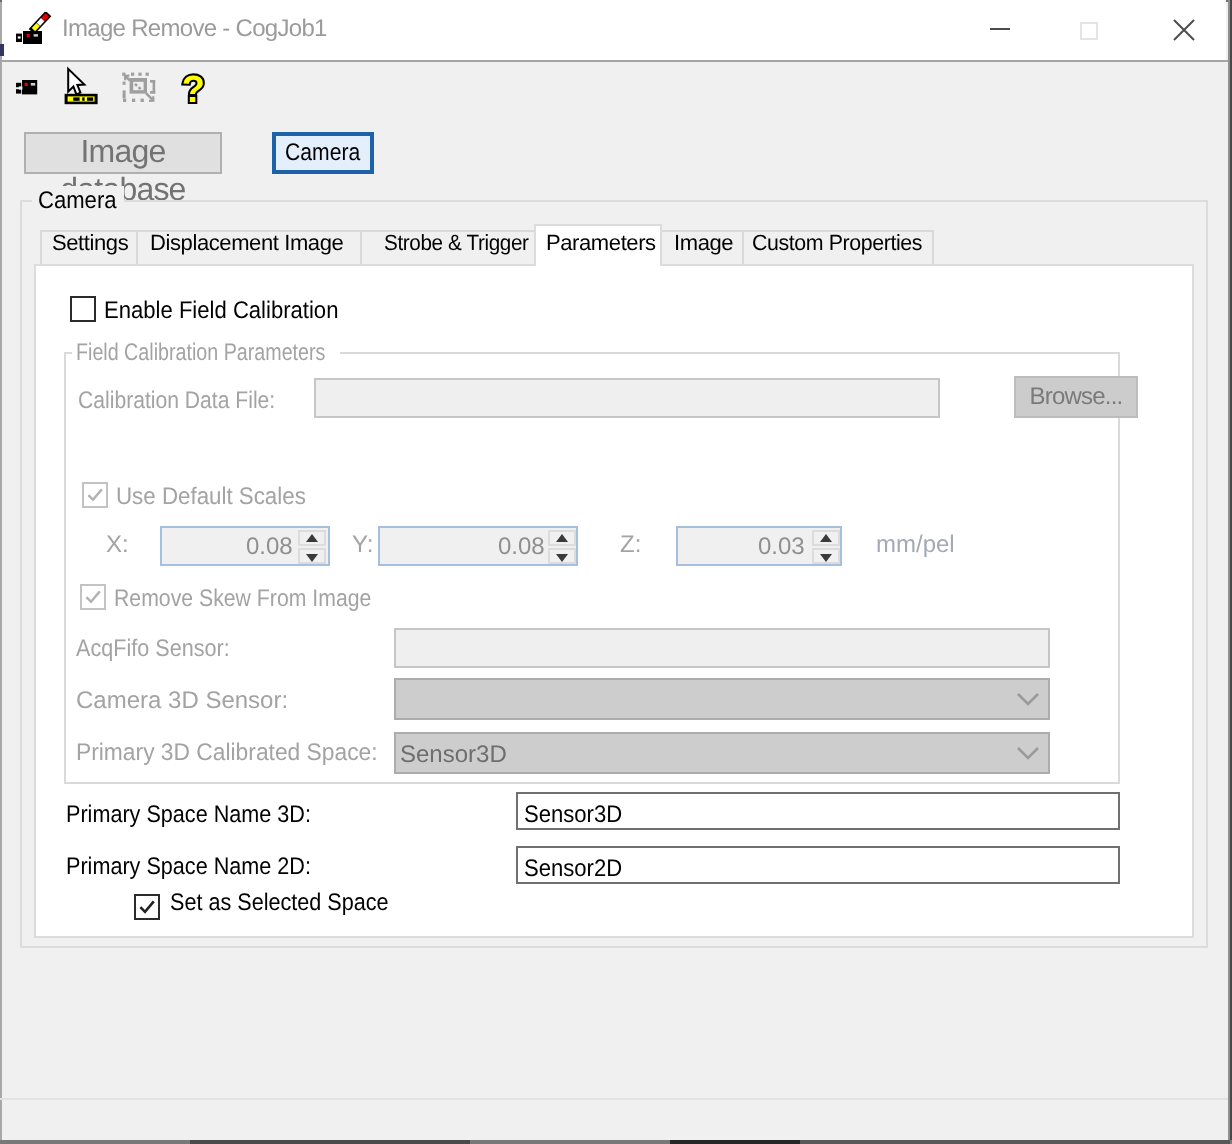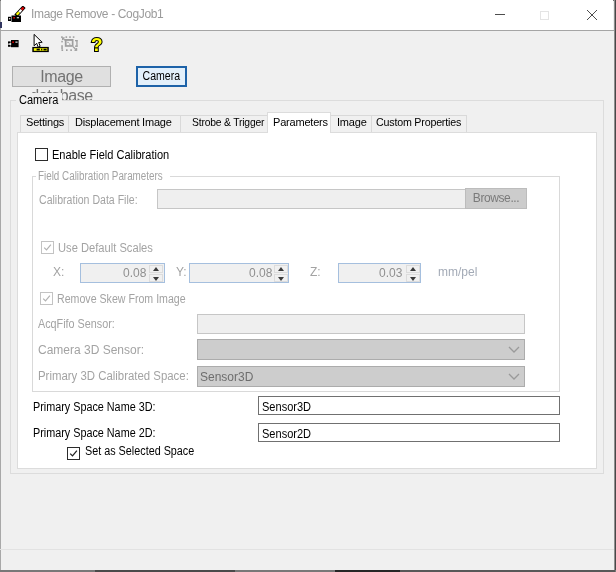--- a/index.html
+++ b/index.html
@@ -125,21 +125,21 @@
 
 <div class="abs" style="left:35px;top:148px;width:13px;height:13px;background:#fff;border:1px solid #2b2b2b;"></div>
 <div class="lbl" style="left:52px;top:148px;">Enable Field Calibration</div>
 
 <div class="abs" style="left:32px;top:176px;width:528px;height:216px;border:1px solid #d9d9d9;"></div>
 <div class="abs" style="left:36px;top:170px;width:134px;height:12px;background:#fff;"></div>
 <div class="glbl" style="left:38px;top:169px;transform:scaleX(0.82);">Field Calibration Parameters</div>
 
 <div class="glbl" style="left:39px;top:193px;transform:scaleX(0.88);">Calibration Data File:</div>
 <div class="abs" style="left:157px;top:189px;width:313px;height:20px;background:#efefef;border:1px solid #c6c6c6;"></div>
-<div class="abs" style="left:465px;top:188px;width:62px;height:21px;background:#cccccc;border:1px solid #bcbcbc;font-size:12px;letter-spacing:-0.4px;color:#7a7a7a;text-align:center;line-height:19px;">Browse...</div>
+<div class="abs" style="left:507px;top:188px;width:62px;height:21px;background:#cccccc;border:1px solid #bcbcbc;font-size:12px;letter-spacing:-0.4px;color:#7a7a7a;text-align:center;line-height:19px;">Browse...</div>
 
 <div class="abs" style="left:41px;top:241px;width:13px;height:13px;background:#fff;border:1px solid #c3c3c3;"></div>
 <svg class="abs" style="left:42px;top:242px;" width="11" height="11" viewBox="0 0 11 11">
     <path d="M2.2 5.6 L4.5 7.9 L8.9 2.7" stroke="#b2b2b2" stroke-width="1.2" fill="none"></path>
   </svg>
 <div class="glbl" style="left:58px;top:241px;transform:scaleX(0.93);">Use Default Scales</div>
 
 <div class="gsm" style="left:53px;top:265px;">X:</div>
 <div class="abs" style="left:80px;top:263px;width:85px;height:20px;background:#f0f0f0;border:1px solid #a5bfde;"></div>
 <div class="gsm" style="left:123px;top:266px;color:#8f8f8f;">0.08</div>

